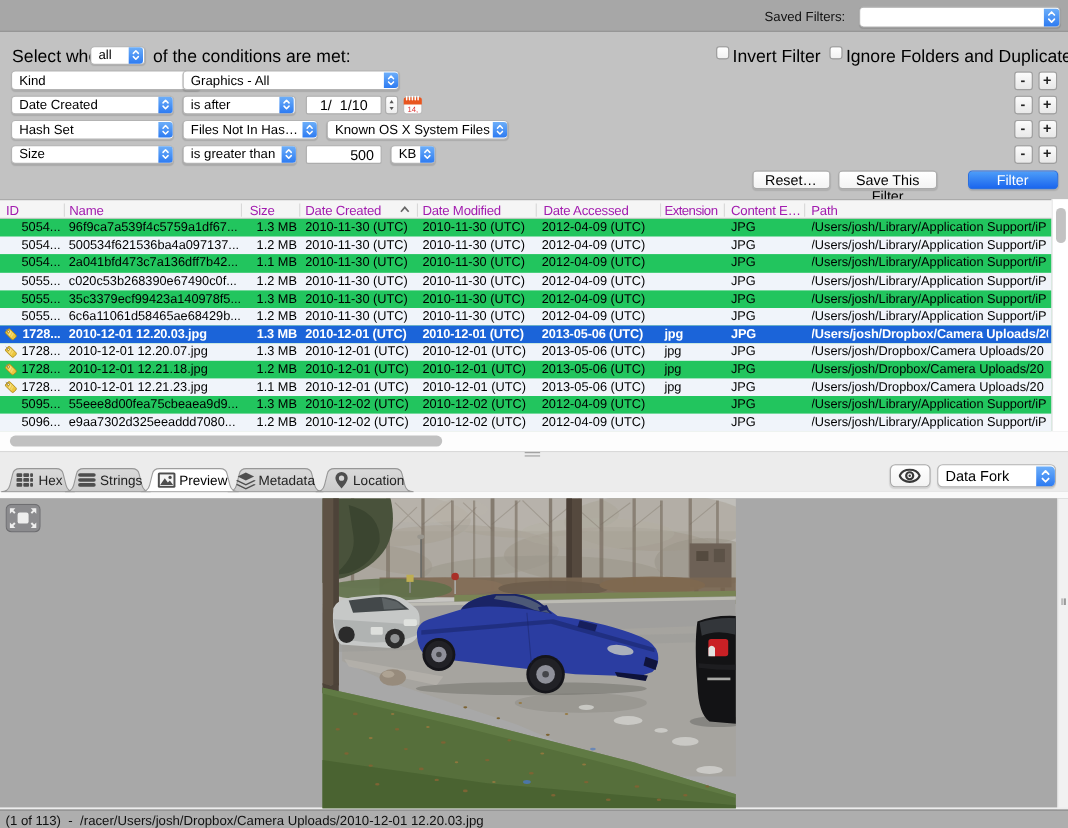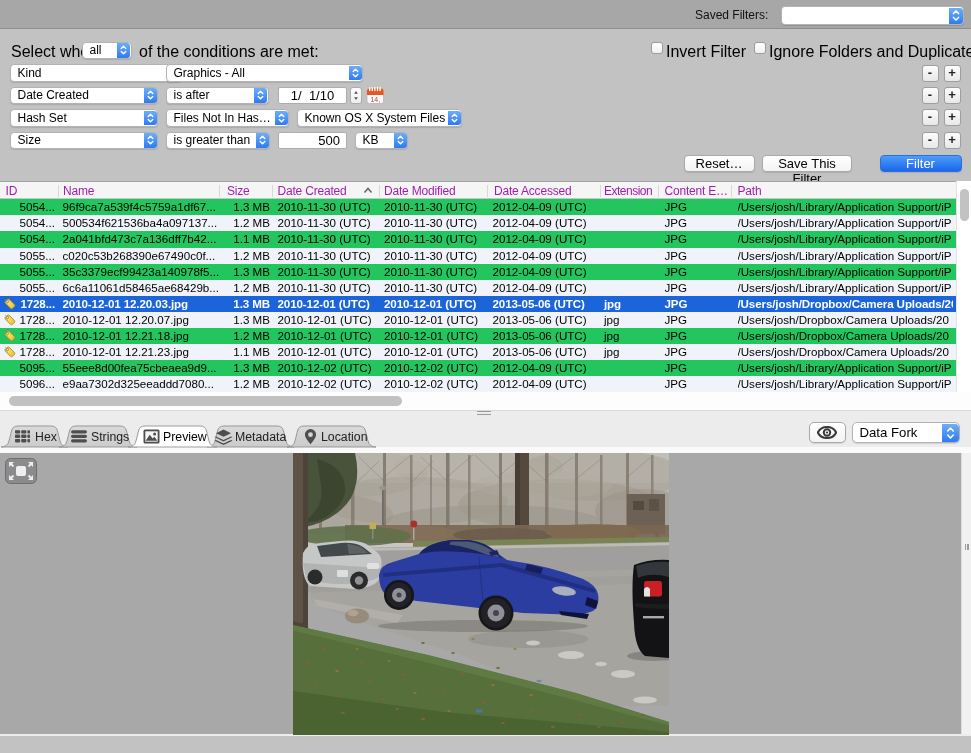--- a/index.html
+++ b/index.html
@@ -189,21 +189,21 @@
   <div class="pop" style="left:166px;top:131.5px;width:104px;height:17.5px;">
       <div class="tx">is greater than</div>
       <div class="cap">
         <svg width="7" height="12" viewBox="0 0 8 13">
           <path d="M1.4 4.8 L4 2.1 L6.6 4.8" stroke="#fff" stroke-width="1.6" fill="none" stroke-linecap="round" stroke-linejoin="round"></path>
           <path d="M1.4 8.2 L4 10.9 L6.6 8.2" stroke="#fff" stroke-width="1.6" fill="none" stroke-linecap="round" stroke-linejoin="round"></path>
         </svg>
       </div>
     </div>
   <div class="fld" style="left:278px;top:131.5px;width:69px;height:17.5px;text-align:right;line-height:16px;"><span style="margin-right:6px;">500</span></div>
-  <div class="pop" style="left:355px;top:131.5px;width:53px;height:17.5px;">
+  <div class="pop" style="left:355px;top:131.5px;width:41px;height:17.5px;">
       <div class="tx">KB</div>
       <div class="cap">
         <svg width="7" height="12" viewBox="0 0 8 13">
           <path d="M1.4 4.8 L4 2.1 L6.6 4.8" stroke="#fff" stroke-width="1.6" fill="none" stroke-linecap="round" stroke-linejoin="round"></path>
           <path d="M1.4 8.2 L4 10.9 L6.6 8.2" stroke="#fff" stroke-width="1.6" fill="none" stroke-linecap="round" stroke-linejoin="round"></path>
         </svg>
       </div>
     </div>
 
   <div class="sq" style="left:921.5px;top:64.5px;">-</div>
@@ -672,13 +672,16 @@
         <ellipse cx="96" cy="208" rx="1.6" ry="0.9"></ellipse>
       <ellipse cx="180" cy="186" rx="1.6" ry="0.9"></ellipse>
         <ellipse cx="222" cy="196" rx="1.6" ry="0.9"></ellipse>
         <ellipse cx="64" cy="196" rx="1.6" ry="0.9"></ellipse>
     </g>
 
     <ellipse cx="186" cy="258" rx="3.5" ry="1.8" fill="#4a78c2" opacity="0.8"></ellipse>
     <ellipse cx="246" cy="228" rx="2.6" ry="1.3" fill="#4a78c2" opacity="0.65"></ellipse>
   </svg>
 
+  <div id="statusbar">
+      <span>(1 of 113)&nbsp;&nbsp;-&nbsp;&nbsp;/racer/Users/josh/Dropbox/Camera Uploads/2010-12-01 12.20.03.jpg</span>
+    </div>
 </div>
 
 </body></html>

